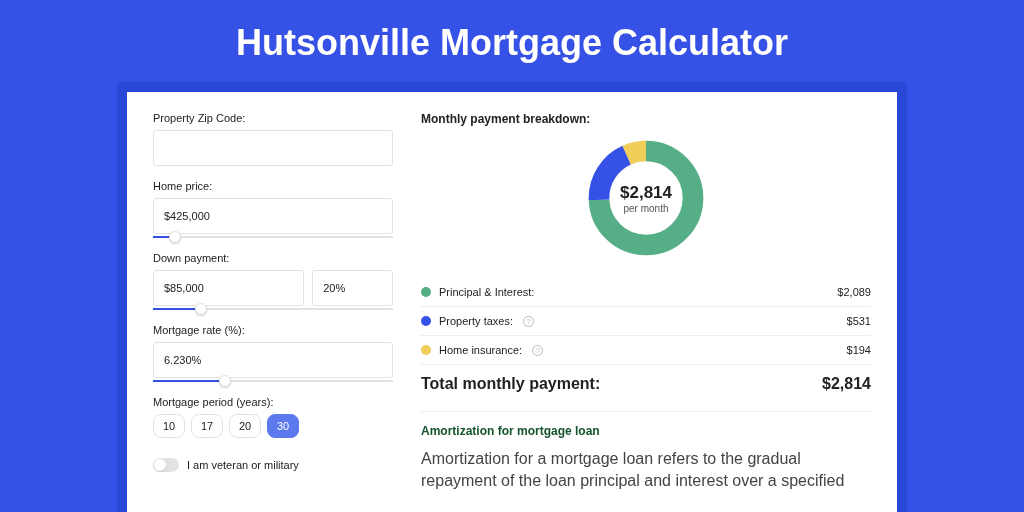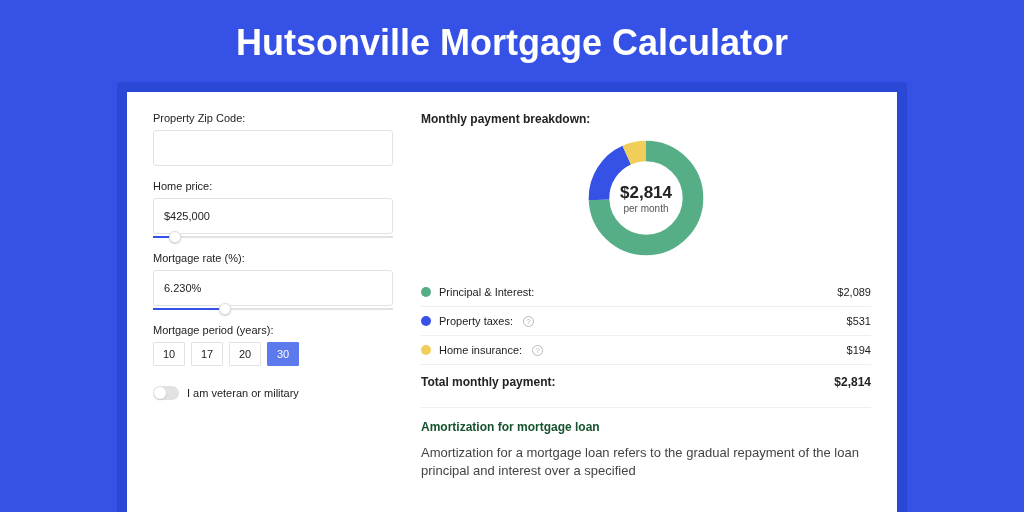--- a/index.html
+++ b/index.html
@@ -12,40 +12,40 @@
   .field { margin-bottom: 14px; }
   .field-label { font-size: 11px; color: #222; margin-bottom: 6px; }
   .input { width: 100%; height: 36px; border: 1px solid #e2e2e2; border-radius: 3px; padding: 0 10px; font-size: 11px; color: #222; }
   .slider-track { position: relative; height: 2px; background: #e2e2e2; margin-top: 2px; }
   .slider-fill { position: absolute; left: 0; top: 0; height: 2px; background: #3651E6; }
   .slider-thumb { position: absolute; top: -5px; width: 12px; height: 12px; background: #fff; border: 1px solid #e0e0e0; border-radius: 50%; box-shadow: 0 1px 2px rgba(0,0,0,0.2); transform: translateX(-50%); }
   .row-2 { display: flex; gap: 8px; }
   .row-2 .input:first-child { flex: 2.2; }
   .row-2 .input:last-child { flex: 1; }
   .period-row { display: flex; gap: 6px; }
-  .period-btn { width: 32px; height: 24px; border: 1px solid #e2e2e2; border-radius: 1px; background: #fff; font-size: 11px; color: #222; display: flex; align-items: center; justify-content: center; cursor: pointer; }
+  .period-btn { width: 32px; height: 24px; border: 1px solid #e2e2e2; border-radius: 8px; background: #fff; font-size: 11px; color: #222; display: flex; align-items: center; justify-content: center; cursor: pointer; }
   .period-btn.active { background: #5d79ee; border-color: #5d79ee; color: #fff; }
   .toggle-row { display: flex; align-items: center; gap: 8px; margin-top: 20px; }
   .toggle { width: 26px; height: 14px; background: #e2e2e2; border-radius: 7px; position: relative; cursor: pointer; }
   .toggle-thumb { position: absolute; left: 1px; top: 1px; width: 12px; height: 12px; background: #fff; border-radius: 50%; box-shadow: 0 1px 2px rgba(0,0,0,0.15); }
   .toggle-label { font-size: 11px; color: #222; }
   .section-title { font-size: 12px; font-weight: 700; color: #222; margin-bottom: 10px; }
   .donut-wrap { display: flex; justify-content: center; margin: 4px 0 18px; }
   .donut { position: relative; width: 124px; height: 124px; }
   .donut svg { width: 124px; height: 124px; }
   .donut-center { position: absolute; inset: 0; display: flex; flex-direction: column; align-items: center; justify-content: center; }
   .donut-value { font-size: 17px; font-weight: 700; color: #222; }
   .donut-sub { font-size: 10px; color: #555; }
   .legend-row { display: flex; align-items: center; justify-content: space-between; padding: 8px 0; border-bottom: 1px solid #eee; font-size: 11px; color: #222; }
   .legend-left { display: flex; align-items: center; gap: 8px; }
   .bullet { width: 10px; height: 10px; border-radius: 50%; flex-shrink: 0; }
   .help-icon { width: 11px; height: 11px; border: 1px solid #bbb; border-radius: 50%; font-size: 8px; color: #bbb; display: inline-flex; align-items: center; justify-content: center; margin-left: 2px; }
-  .total-row { display: flex; justify-content: space-between; padding: 10px 0 14px; font-size: 12px; font-weight: 700; color: #222; text-align: center; }
+  .total-row { display: flex; justify-content: space-between; padding: 10px 0 14px; font-size: 16px; font-weight: 700; color: #222; text-align: center; }
   .amort-title { font-size: 12px; font-weight: 700; color: #14532d; padding-top: 12px; border-top: 1px solid #eee; margin-top: 4px; }
-  .amort-body { font-size: 13px; color: #444; margin-top: 10px; line-height: 1.4; }
+  .amort-body { font-size: 16px; color: #444; margin-top: 10px; line-height: 1.4; }
 </style>
 </head>
 <body>
 
 <div class="page-title">Hutsonville Mortgage Calculator</div>
 
 <div class="panel-wrap">
   <div class="panel">
 
     <div class="left">
@@ -57,20 +57,31 @@
 
       <div class="field">
         <div class="field-label">Home price:</div>
         <input class="input" value="$425,000" style="">
         <div class="slider-track">
           <div class="slider-fill" id="hp-fill" style="width: 9%;"></div>
           <div class="slider-thumb" id="hp-thumb" style="left: 9%;"></div>
         </div>
       </div>
 
+      <div class="field">
+        <div class="field-label">Down payment:</div>
+        <div class="row-2">
+          <input class="input" value="$85,000" style="">
+          <input class="input" value="20%" style="">
+        </div>
+        <div class="slider-track">
+          <div class="slider-fill" id="dp-fill" style="width: 20%;"></div>
+          <div class="slider-thumb" id="dp-thumb" style="left: 20%;"></div>
+        </div>
+      </div>
 
       <div class="field">
         <div class="field-label">Mortgage rate (%):</div>
         <input class="input" value="6.230%" style="">
         <div class="slider-track">
           <div class="slider-fill" id="ir-fill" style="width: 30%;"></div>
           <div class="slider-thumb" id="ir-thumb" style="left: 30%;"></div>
         </div>
       </div>
 

